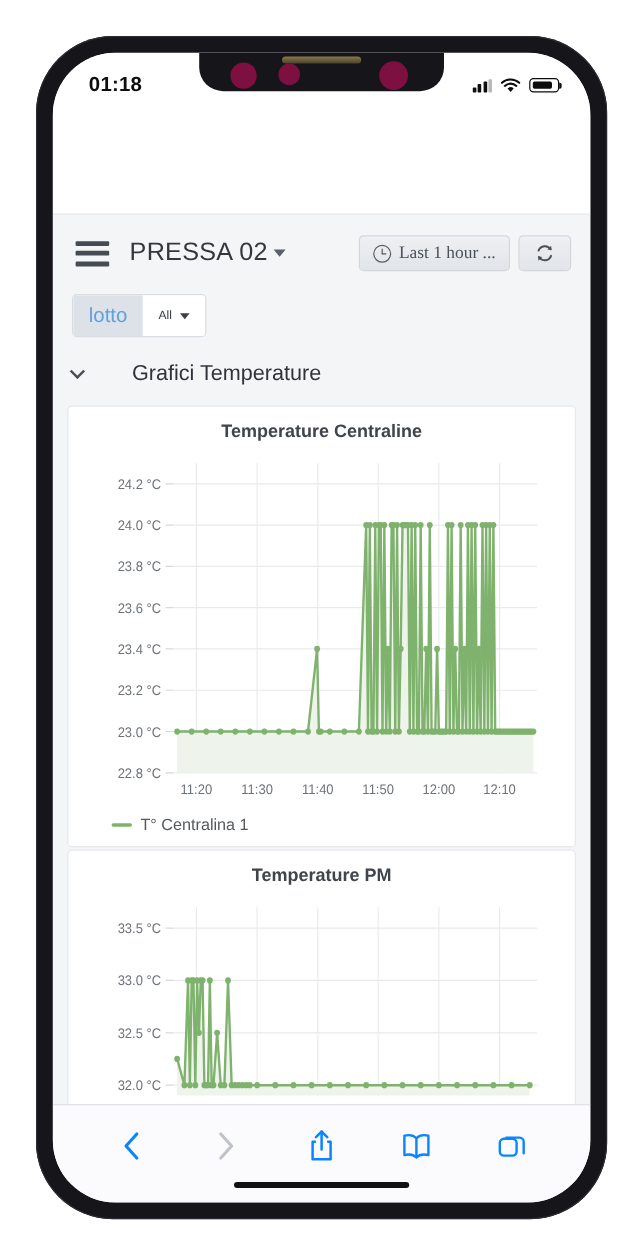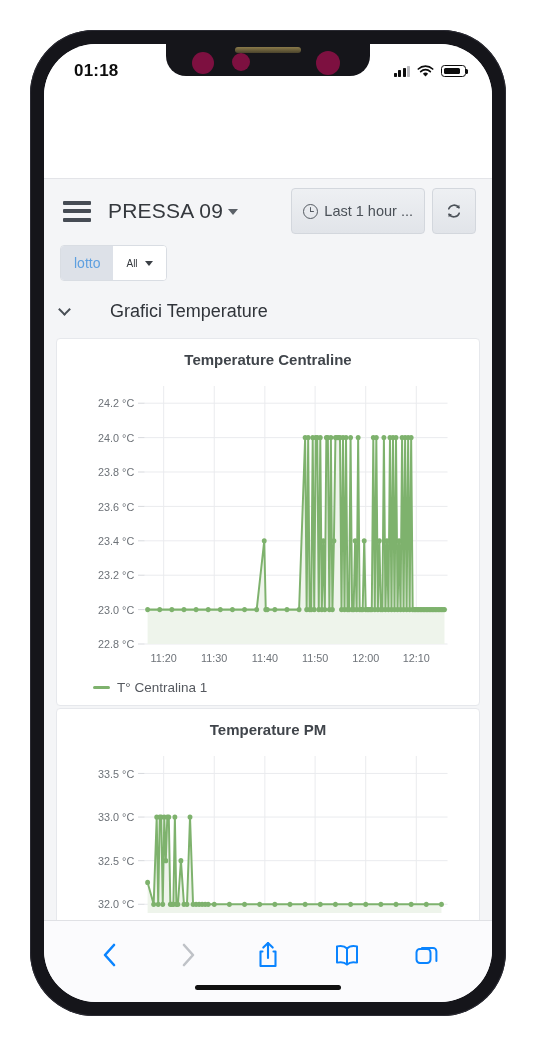--- a/index.html
+++ b/index.html
@@ -91,43 +91,43 @@
   }
   .caret-down{
     display:inline-block; width:0; height:0; margin-left:5px;
     border-left:5px solid transparent; border-right:5px solid transparent;
     border-top:6px solid #5b6168; vertical-align:middle;
   }
   #header-right{ margin-left:auto; display:flex; align-items:center; gap:7px; }
   .hdr-btn{
     background:linear-gradient(180deg,#eef0f3,#e1e4e9);
     border:1px solid #d3d7dd; border-radius:4px;
-    height:46px; display:flex; align-items:center; gap:6px;
+    height:30px; display:flex; align-items:center; gap:6px;
     padding:0 11px; color:#4b5158; font-size:14.5px;
-    cursor:pointer; white-space:nowrap;
+    cursor:pointer; white-space:nowrap;font-family:Liberation Serif, serif;
   }
   .clock-ic{
     width:15px; height:15px; border:1.6px solid #565c63; border-radius:50%;
     position:relative; flex:none;
   }
   .clock-ic:before, .clock-ic:after{
     content:''; position:absolute; background:#565c63; border-radius:1px;
   }
   .clock-ic:before{ left:5.2px; top:2.6px; width:1.5px; height:5px; }
   .clock-ic:after{ left:5.8px; top:6.4px; width:4px; height:1.5px; }
   #refresh-btn{ width:44px; justify-content:center; padding:0; }
 
   
   #var-bar{ padding:2px 16px 0; }
   #var-lotto{
     display:inline-flex; height:36px; border-radius:4px; overflow:hidden;
     border:1px solid #d9dde3; background:#fff;
   }
   #var-lotto-label{
-    background:#dde1e8; color:#5fa0e0; font-size:14px;
+    background:#dde1e8; color:#5fa0e0; font-size:17px;
     display:flex; align-items:center; padding:12px 13px;
   }
   #var-lotto-value{
     background:#fff; color:#35393e; font-size:10px;
     display:flex; align-items:center; gap:7px; padding:0 13px; cursor:pointer;
   }
   .caret-sm{
     width:0; height:0;
     border-left:4.5px solid transparent; border-right:4.5px solid transparent;
     border-top:5.5px solid #3b4046;
@@ -214,21 +214,21 @@
 
     <div id="page">
 
       <div id="app-header">
         <div id="menu-icon">
             <i></i>
             <i></i>
             <i></i>
           </div>
         <div id="dash-title">
-          <span>PRESSA 09</span><span class="caret-down"></span>
+          <span>PRESSA 02</span><span class="caret-down"></span>
         </div>
         <div id="header-right">
           <div class="hdr-btn">
             <span class="clock-ic"></span>
             <span>Last 1 hour ...</span>
           </div>
           <div class="hdr-btn" id="refresh-btn">
             <svg width="18" height="18" viewBox="0 0 20 20">
               <path d="M4.2 7.6 A6.3 6.3 0 0 1 15.4 6.4" stroke="#4b5158" stroke-width="1.8" fill="none" stroke-linecap="round"></path>
               <path d="M15.8 12.4 A6.3 6.3 0 0 1 4.6 13.6" stroke="#4b5158" stroke-width="1.8" fill="none" stroke-linecap="round"></path>

